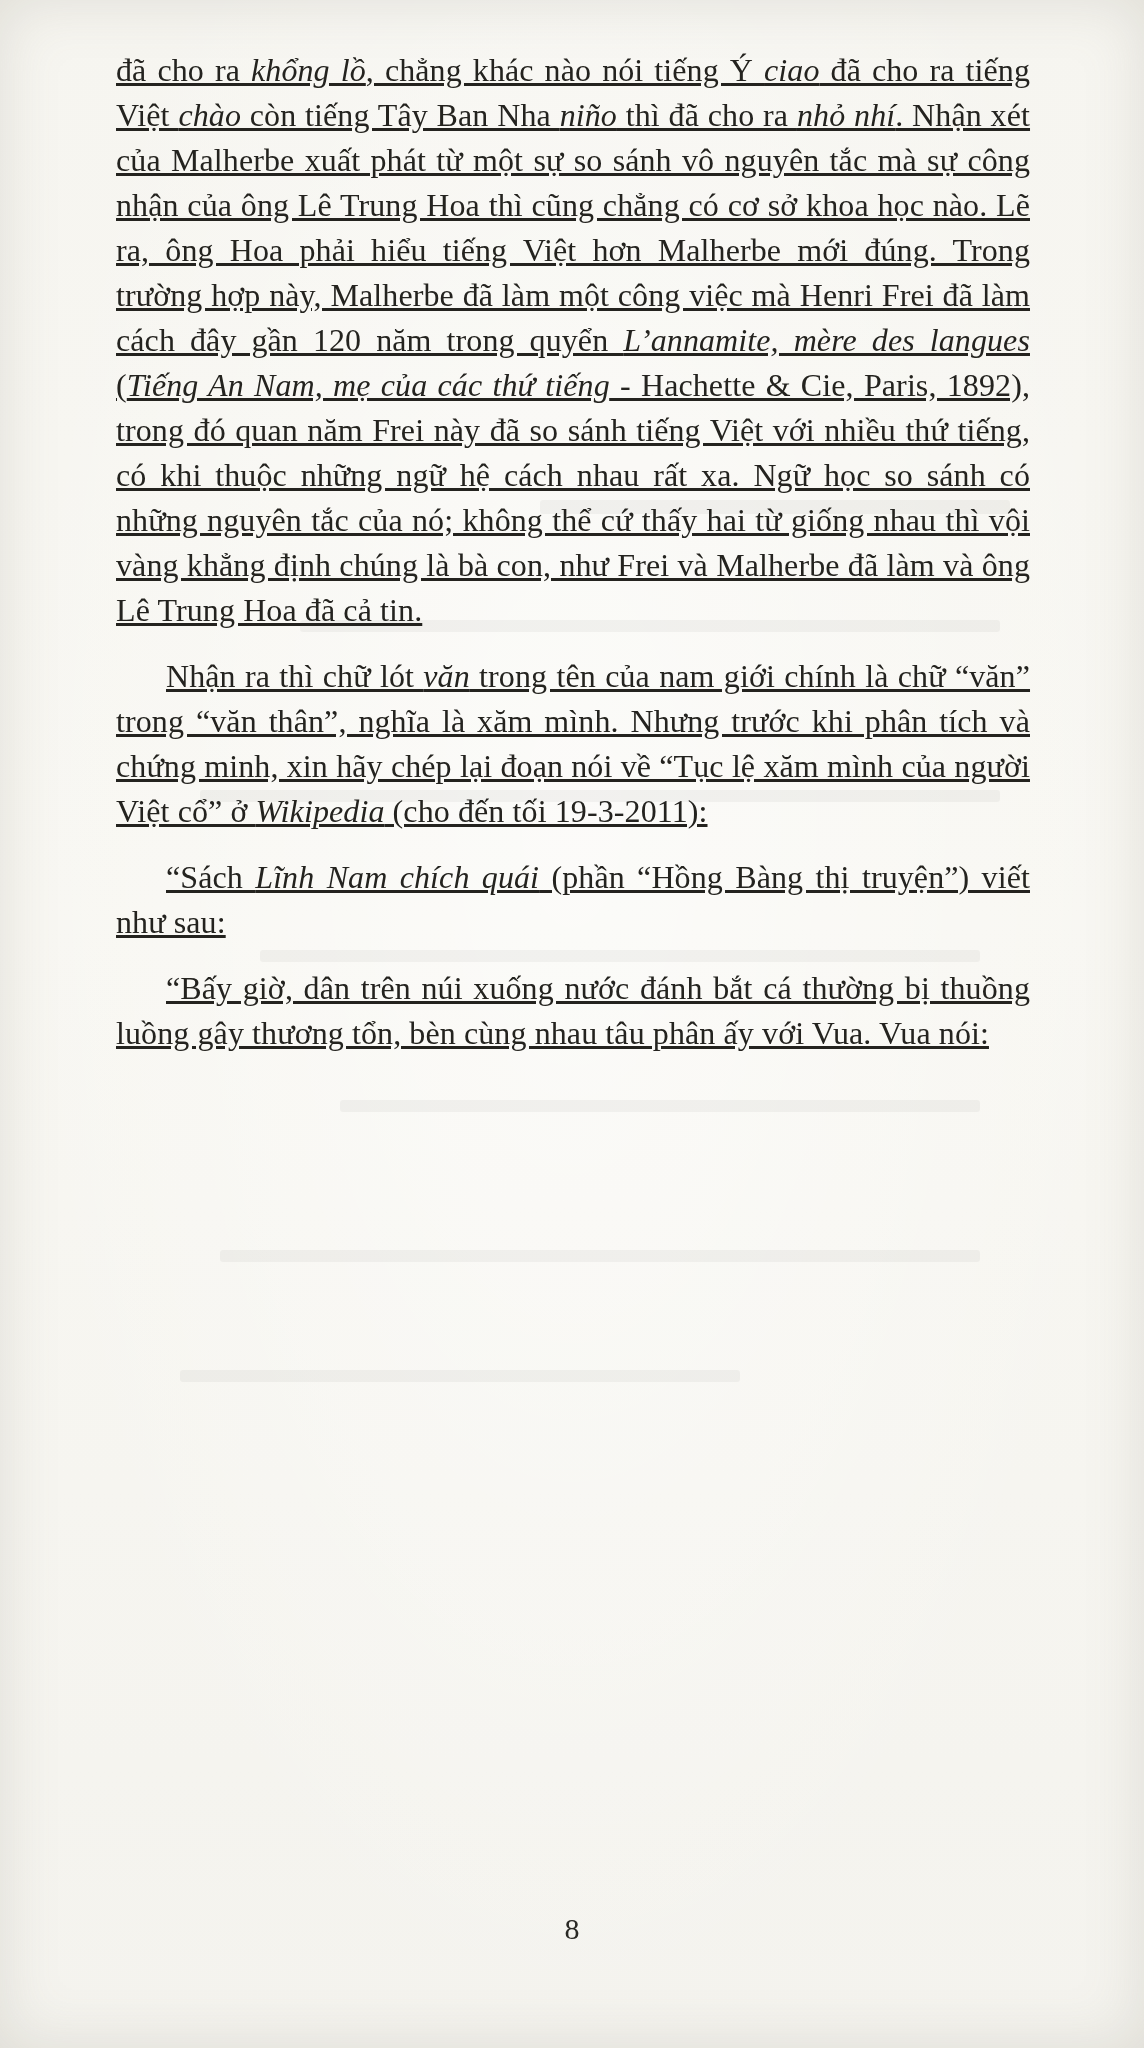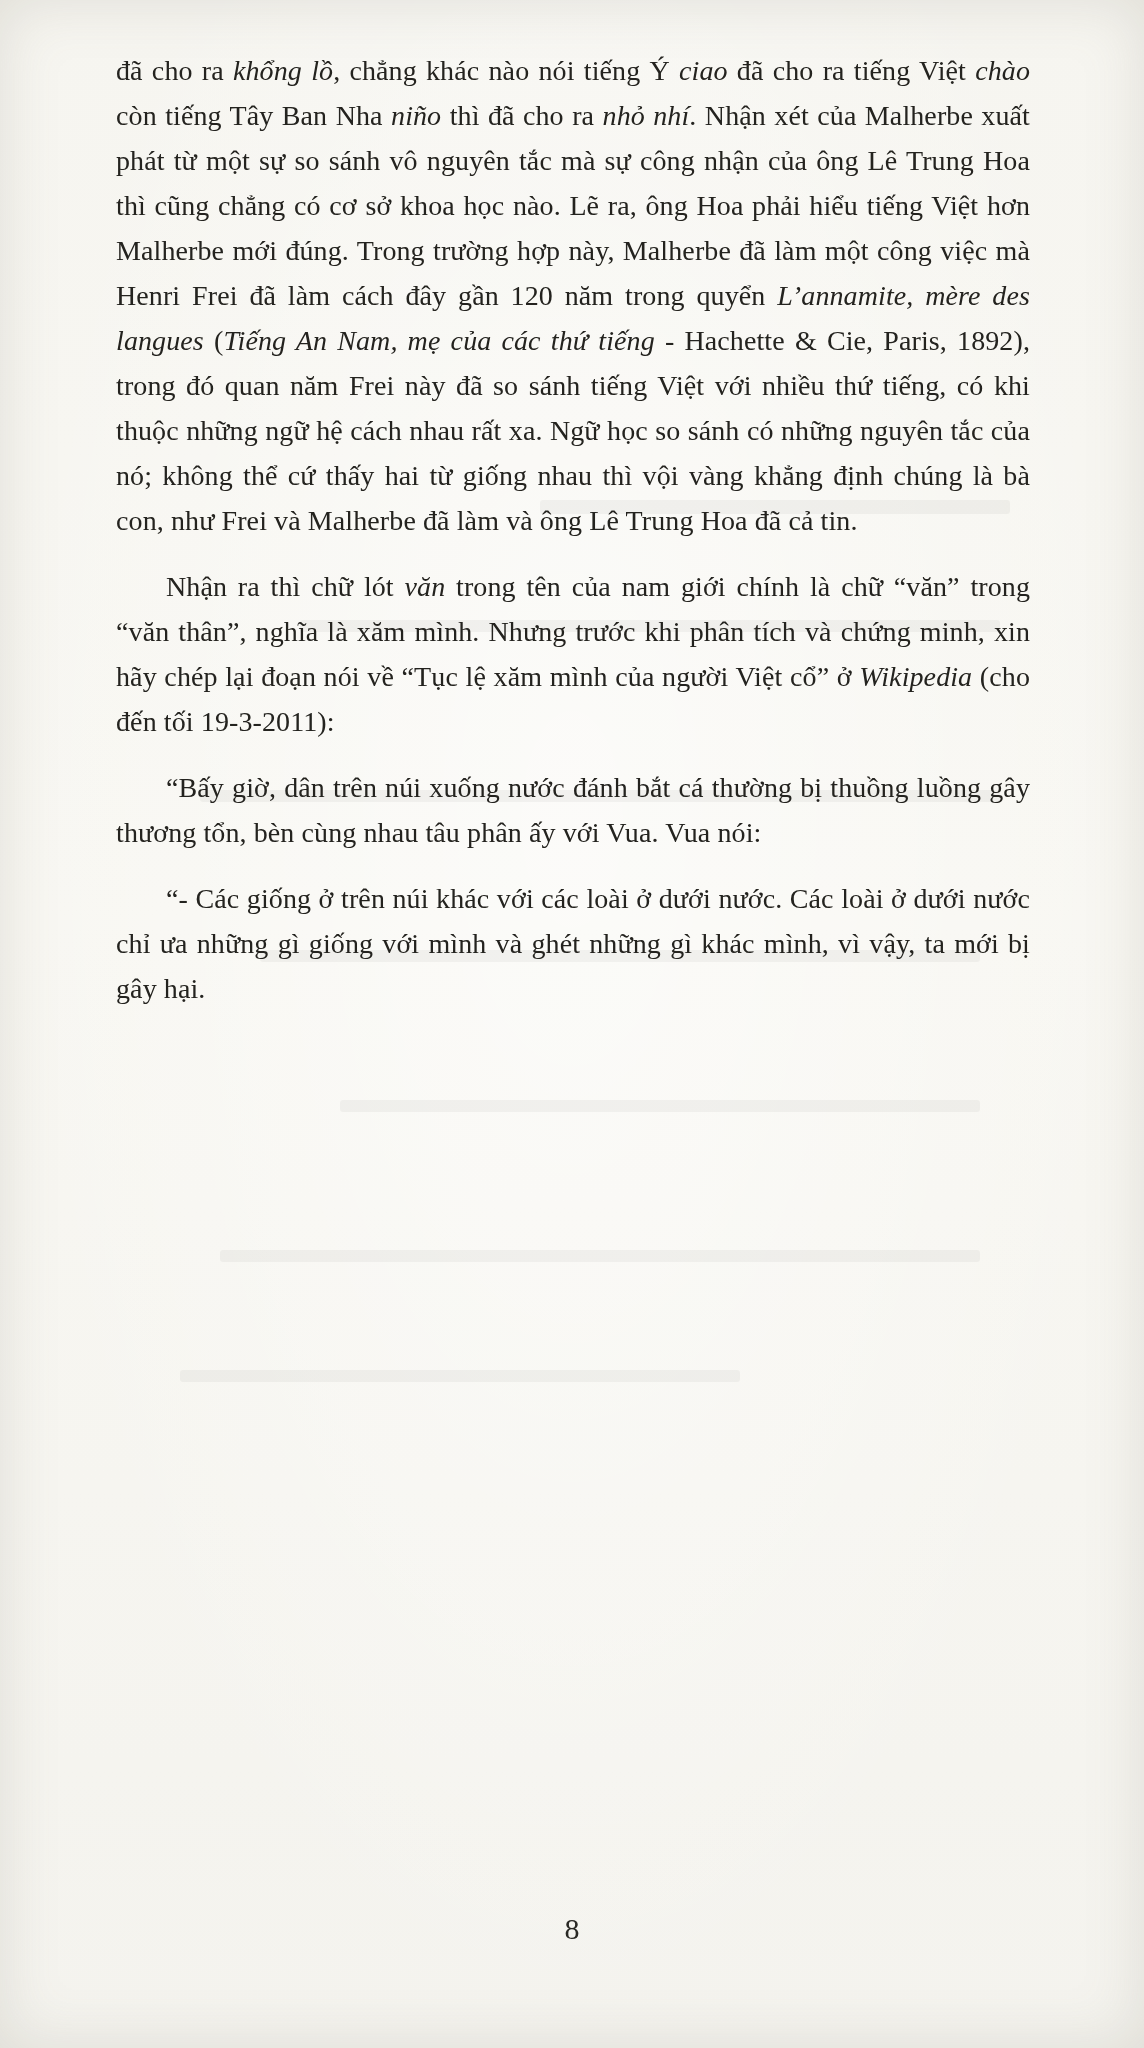--- a/index.html
+++ b/index.html
@@ -21,24 +21,25 @@
       linear-gradient(180deg, #f6f5f0 0%, #f8f7f2 45%, #f4f3ee 100%);
     box-shadow: inset 0 0 60px rgba(120,115,100,0.18);
     overflow: hidden;
     color: #24231f;
   }
   .text-block {
     position: absolute;
     left: 116px;
     top: 48px;
     width: 914px;
-    font-size: 28px;
+    font-size: 32px;
     line-height: 45px;
     text-align: justify;
     letter-spacing: 0.1px;
+    text-decoration: underline;
   }
   .text-block p {
     margin: 0 0 21px 0;
     text-indent: 50px;
   }
   .text-block p.no-indent {
     text-indent: 0;
   }
   .italic {
     font-style: italic;
@@ -75,18 +76,18 @@
   <div class="artifact a2"></div>
   <div class="artifact a3"></div>
   <div class="artifact a4"></div>
   <div class="artifact a5"></div>
   <div class="artifact a6"></div>
   <div class="artifact a7"></div>
 
   <div class="text-block">
       <p class="no-indent"><span>đã cho ra </span><span class="italic">khổng lồ</span><span>, chẳng khác nào nói tiếng Ý </span><span class="italic">ciao</span><span> đã cho ra tiếng Việt </span><span class="italic">chào</span><span> còn tiếng Tây Ban Nha </span><span class="italic">niño</span><span> thì đã cho ra </span><span class="italic">nhỏ nhí</span><span>. Nhận xét của Malherbe xuất phát từ một sự so sánh vô nguyên tắc mà sự công nhận của ông Lê Trung Hoa thì cũng chẳng có cơ sở khoa học nào. Lẽ ra, ông Hoa phải hiểu tiếng Việt hơn Malherbe mới đúng. Trong trường hợp này, Malherbe đã làm một công việc mà Henri Frei đã làm cách đây gần 120 năm trong quyển </span><span class="italic">L’annamite, mère des langues</span><span> (</span><span class="italic">Tiếng An Nam, mẹ của các thứ tiếng</span><span> - Hachette &amp; Cie, Paris, 1892), trong đó quan năm Frei này đã so sánh tiếng Việt với nhiều thứ tiếng, có khi thuộc những ngữ hệ cách nhau rất xa. Ngữ học so sánh có những nguyên tắc của nó; không thể cứ thấy hai từ giống nhau thì vội vàng khẳng định chúng là bà con, như Frei và Malherbe đã làm và ông Lê Trung Hoa đã cả tin.</span></p>
       <p><span>Nhận ra thì chữ lót </span><span class="italic">văn</span><span> trong tên của nam giới chính là chữ “văn” trong “văn thân”, nghĩa là xăm mình. Nhưng trước khi phân tích và chứng minh, xin hãy chép lại đoạn nói về “Tục lệ xăm mình của người Việt cổ” ở </span><span class="italic">Wikipedia</span><span> (cho đến tối 19-3-2011):</span></p>
+      <p><span>“Sách </span><span class="italic">Lĩnh Nam chích quái</span><span> (phần “Hồng Bàng thị truyện”) viết như sau:</span></p>
       <p><span>“Bấy giờ, dân trên núi xuống nước đánh bắt cá thường bị thuồng luồng gây thương tổn, bèn cùng nhau tâu phân ấy với Vua. Vua nói:</span></p>
-      <p><span>“- Các giống ở trên núi khác với các loài ở dưới nước. Các loài ở dưới nước chỉ ưa những gì giống với mình và ghét những gì khác mình, vì vậy, ta mới bị gây hại.</span></p>
     </div>
 
   <div class="page-number">8</div>
 </div>
 
 </body></html>

